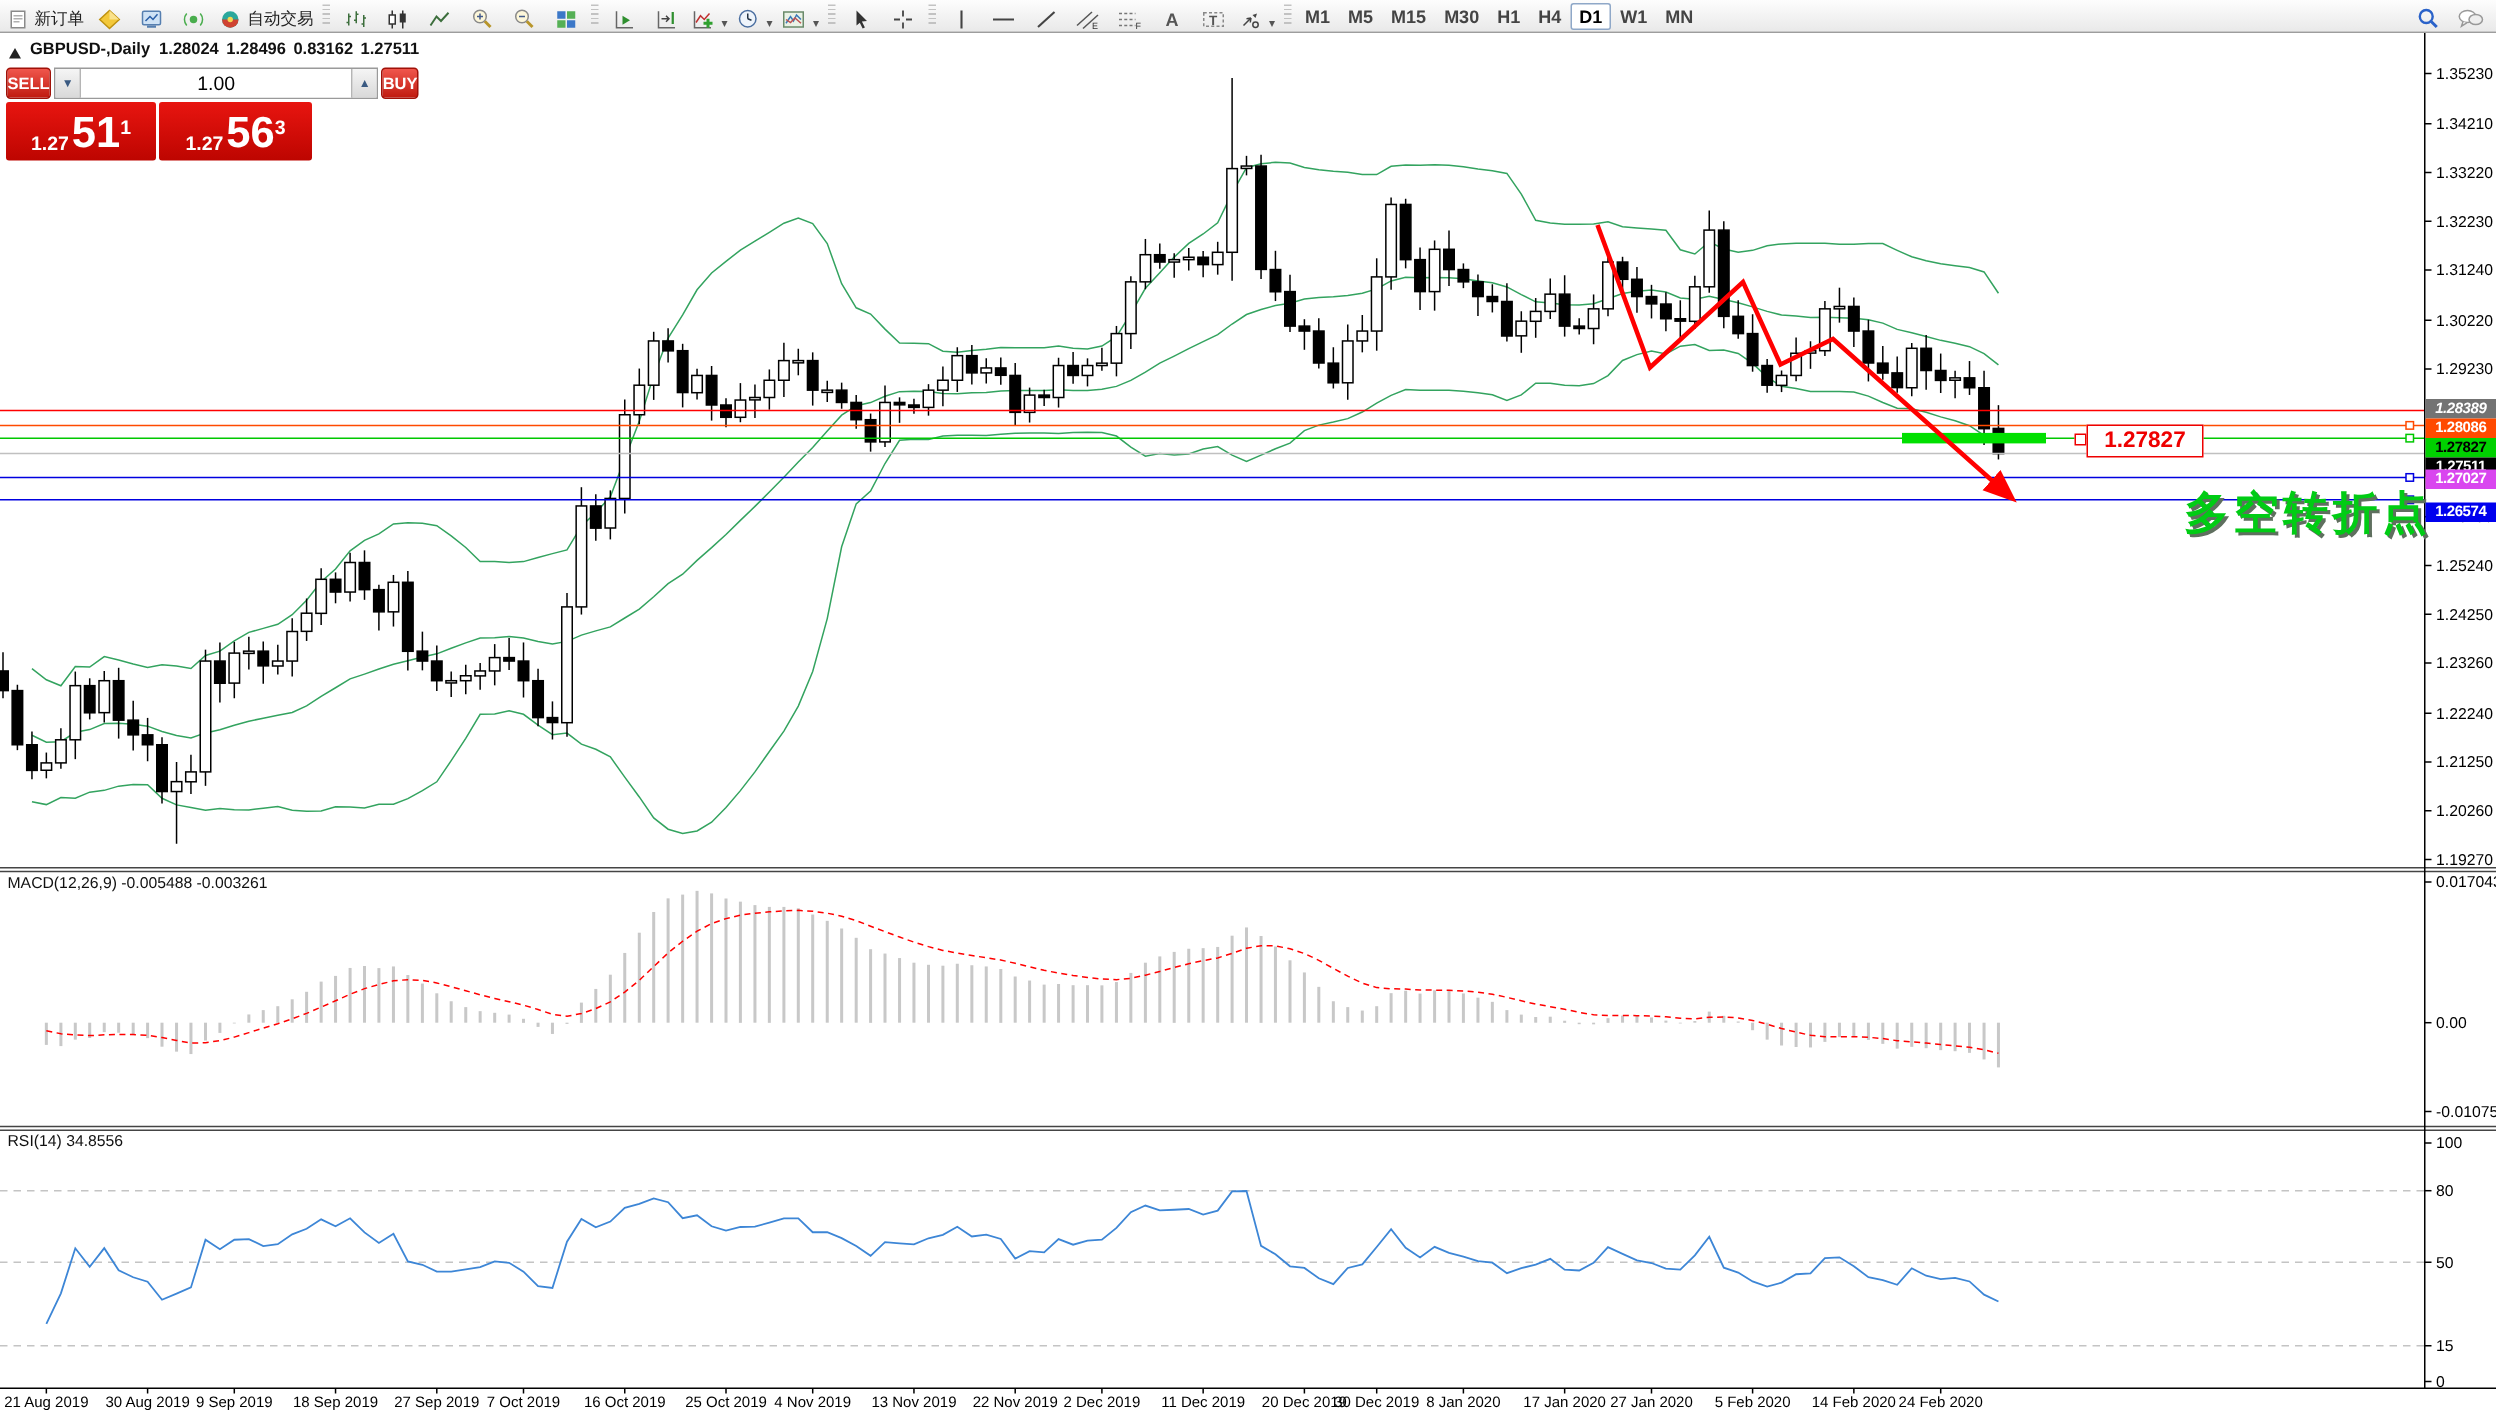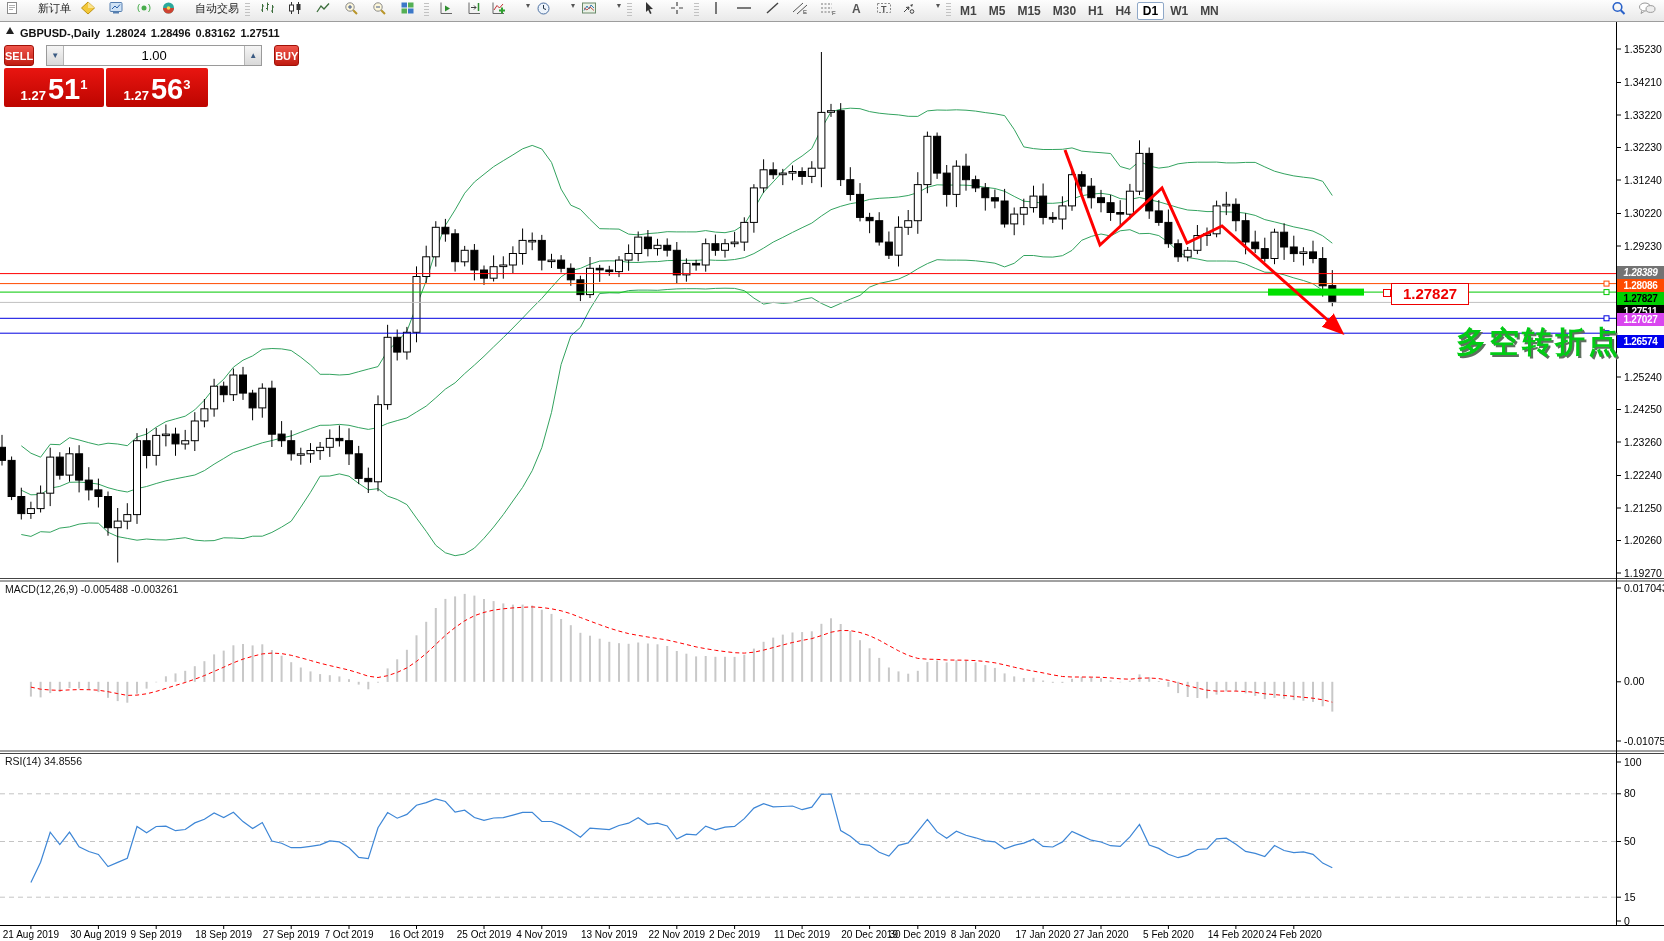--- a/index.html
+++ b/index.html
@@ -2,39 +2,39 @@
 <html><head>
 <meta charset="utf-8">
 <style>
   html,body{margin:0;padding:0}
   body{width:1664px;height:941px;position:relative;background:#fff;overflow:hidden;
        font-family:"Liberation Sans",sans-serif;-webkit-font-smoothing:antialiased}
   
   .toolbar{position:absolute;top:0;left:0;width:1664px;height:22px;z-index:40;
            background:linear-gradient(#fdfdfd,#e9e9e9);border-bottom:1px solid #9d9d9d;
            display:flex;align-items:center;padding:0 3px;box-sizing:border-box}
-  .tbtn{height:19px;min-width:22px;display:flex;align-items:flex-start;justify-content:center;
-        padding:0 3px;border-radius:2px;font-size:11px;color:#222;gap:19px;flex:none}
+  .tbtn{height:19px;min-width:22px;display:flex;align-items:flex-end;justify-content:center;
+        padding:0 3px;border-radius:2px;font-size:11px;color:#222;gap:4px;flex:none}
   .tbtn svg{display:block}
   .grip{width:5px;height:15px;flex:none;margin:0 3px;
         background:repeating-linear-gradient(180deg,#c2c2c2 0 1px,transparent 1px 3px)}
   .caret{font-size:8px;color:#555;margin-left:1px}
   .tf{font-size:12px;font-weight:bold;color:#444;padding:1px 5px;border:1px solid transparent;border-radius:2px;flex:none}
   .tf.active{background:#fff;border:1px solid #8fa8c8;color:#000}
   .tspacer{flex:1}
   
   svg#cv{position:absolute;left:0;top:0;z-index:1}
   .hdr{position:absolute;left:6px;top:27px;z-index:10;font-size:11px;font-weight:bold;color:#111;
-       display:flex;align-items:flex-start;gap:6px;white-space:nowrap}
+       display:flex;align-items:flex-end;gap:6px;white-space:nowrap}
   .tri{width:0;height:0;border-left:4px solid transparent;border-right:4px solid transparent;
        border-bottom:7px solid #222;display:inline-block}
   .ohlc{display:flex;gap:5px}
   
   .ocp{position:absolute;left:4px;top:45px;width:205px;z-index:12}
-  .ocp-row1{display:flex;gap:12px;height:21px;margin-bottom:2px}
+  .ocp-row1{display:flex;gap:2px;height:21px;margin-bottom:2px}
   .btn-sell,.btn-buy{width:52px;height:21px;border-radius:3px;color:#fff;font-size:11px;font-weight:bold;
        display:flex;align-items:center;justify-content:center;
        background:linear-gradient(#f0564c,#c01b10);border:1px solid #a01108;box-sizing:border-box}
   .spin{flex:1;display:flex;border:1px solid #9a9a9a;background:#fff;box-sizing:border-box}
   .spin-btn{width:16px;background:linear-gradient(#f5f5f5,#d9d9d9);border-right:1px solid #b5b5b5;
        display:flex;align-items:center;justify-content:center;font-size:8px;color:#3a5a82}
   .spin-btn.up{border-right:none;border-left:1px solid #b5b5b5}
   .spin input{flex:1;border:none;outline:none;text-align:center;font-size:13px;font-family:"Liberation Sans",sans-serif;min-width:0}
   .ocp-tiles{display:flex;gap:2px}
   .tile{height:39px;border-radius:2px;background:linear-gradient(#e81510,#bd0500);color:#fff;

